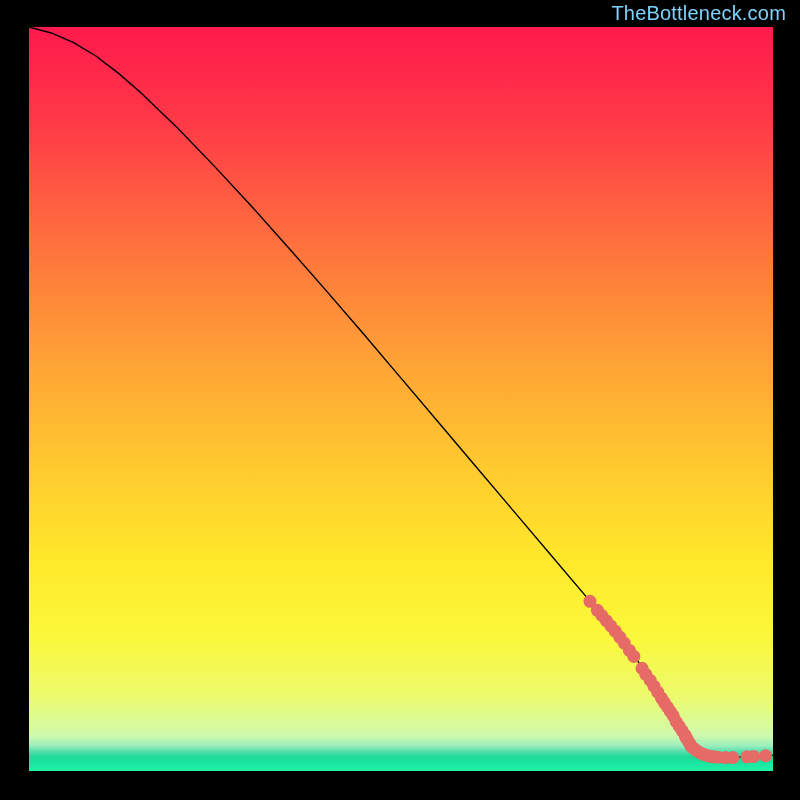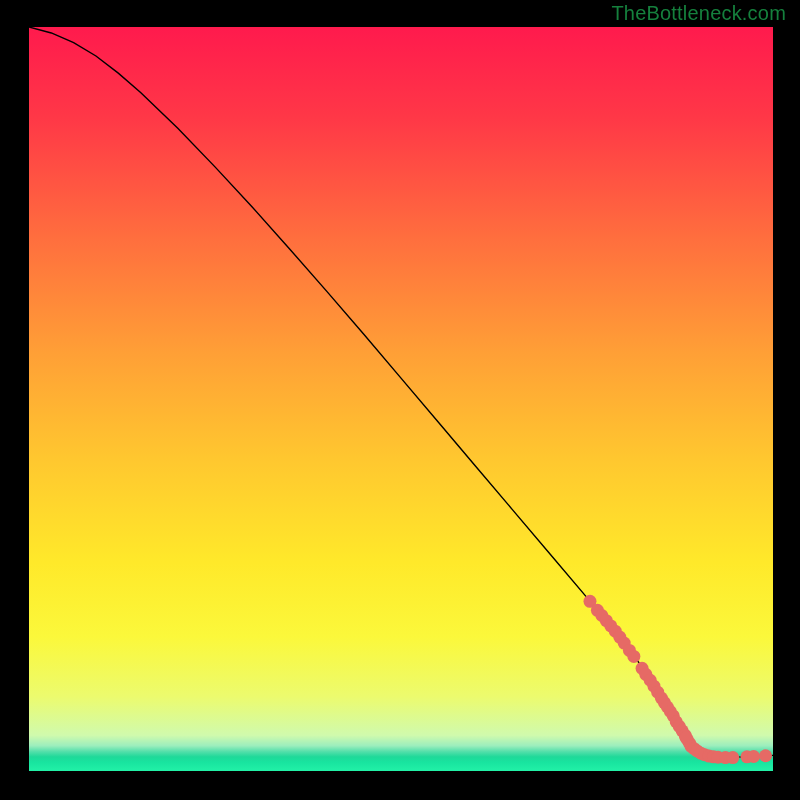--- a/index.html
+++ b/index.html
@@ -9,21 +9,21 @@
     height: 800px;
     background: #000;
     position: relative;
   }
   .attribution {
     position: absolute;
     top: 2px;
     right: 14px;
     font-family: Arial, Helvetica, sans-serif;
     font-size: 20px;
-    color: #15803d;
+    color: #7dd3fc;
     font-weight: 400;
     letter-spacing: 0.2px;
   }
   .plot {
     position: absolute;
     left: 29px;
     top: 27px;
     width: 744px;
     height: 744px;
   }

